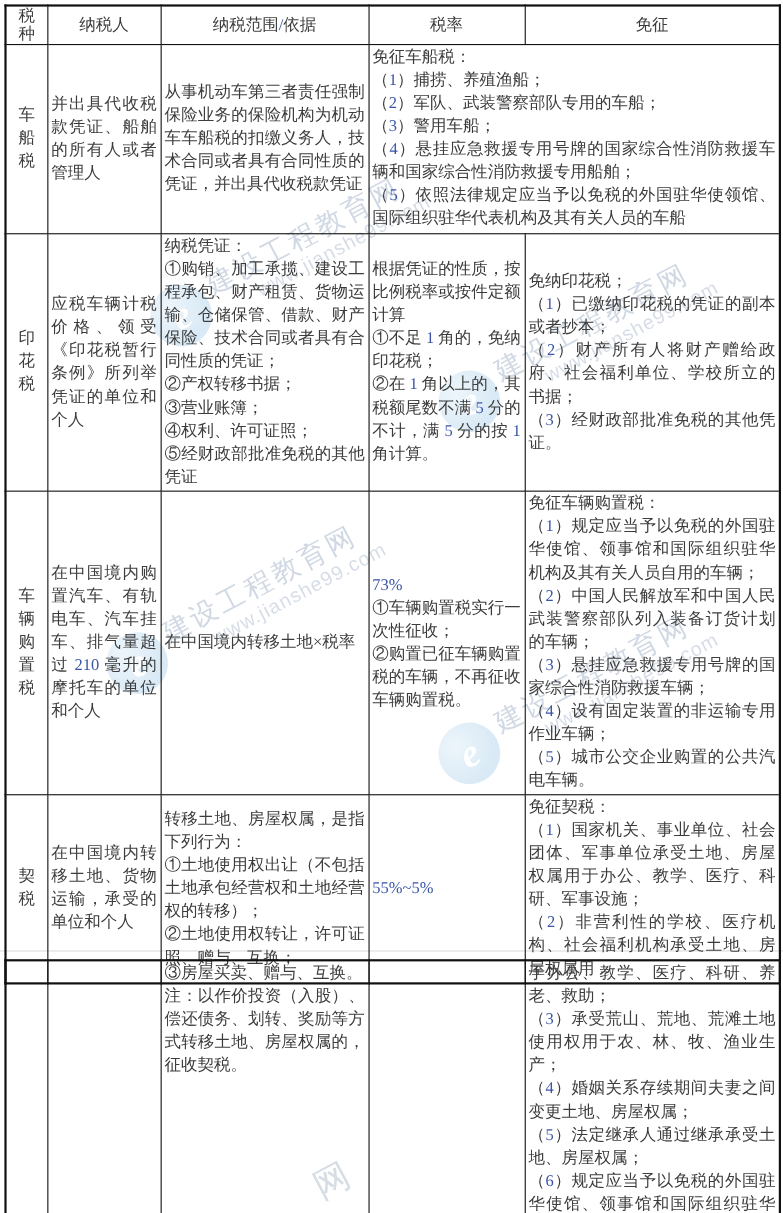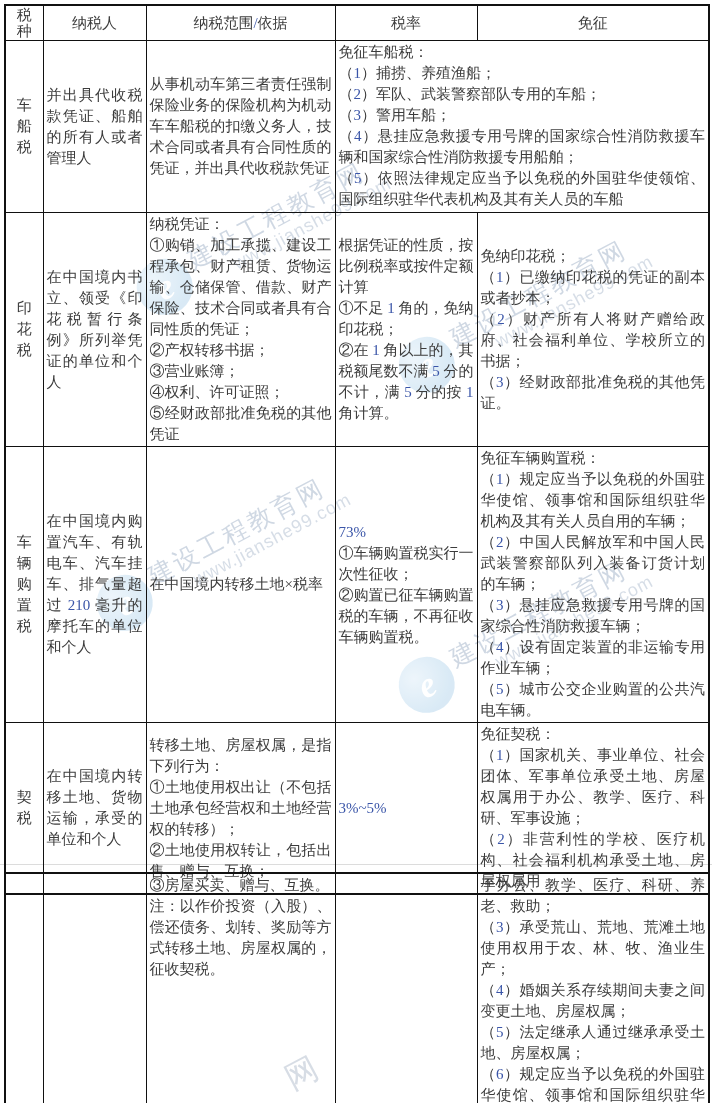--- a/index.html
+++ b/index.html
@@ -138,21 +138,21 @@
 （<span class="num">5</span>）依照法律规定应当予以免税的外国驻华使领馆、国际组织驻华代表机构及其有关人员的车船</div>
           </td>
     </tr>
     <tr style="height:233px">
       <td class="center">
             <div class="cv">印
 花
 税</div>
           </td>
       <td>
-            <div class="cv">在中国境内书立、领受《印花税暂行条例》所列举凭证的单位和个人</div>
+            <div class="cv">应税车辆计税价格、领受《印花税暂行条例》所列举凭证的单位和个人</div>
           </td>
       <td>
             <div class="cv">纳税凭证：
 ①购销、加工承揽、建设工程承包、财产租赁、货物运输、仓储保管、借款、财产保险、技术合同或者具有合同性质的凭证；
 ②产权转移书据；
 ③营业账簿；
 ④权利、许可证照；
 ⑤经财政部批准免税的其他凭证</div>
           </td>
       <td>
@@ -199,24 +199,24 @@
       <td class="center">
             <div class="cv">契
 税</div>
           </td>
       <td>
             <div class="cv">在中国境内转移土地、货物运输，承受的单位和个人</div>
           </td>
       <td>
             <div class="cv">转移土地、房屋权属，是指下列行为：
 ①土地使用权出让（不包括土地承包经营权和土地经营权的转移）；
-②土地使用权转让，包括出售、赠与、互换；</div>
-          </td>
-      <td>
-            <div class="cv"><span class="num">3%~5%</span></div>
+②土地使用权转让，许可证照、赠与、互换；</div>
+          </td>
+      <td>
+            <div class="cv"><span class="num">55%~5%</span></div>
           </td>
       <td class="top">
             <div class="cv">免征契税：
 （<span class="num">1</span>）国家机关、事业单位、社会团体、军事单位承受土地、房屋权属用于办公、教学、医疗、科研、军事设施；
 （<span class="num">2</span>）非营利性的学校、医疗机构、社会福利机构承受土地、房屋权属用</div>
           </td>
     </tr>
   </tbody>
     </table>
 

